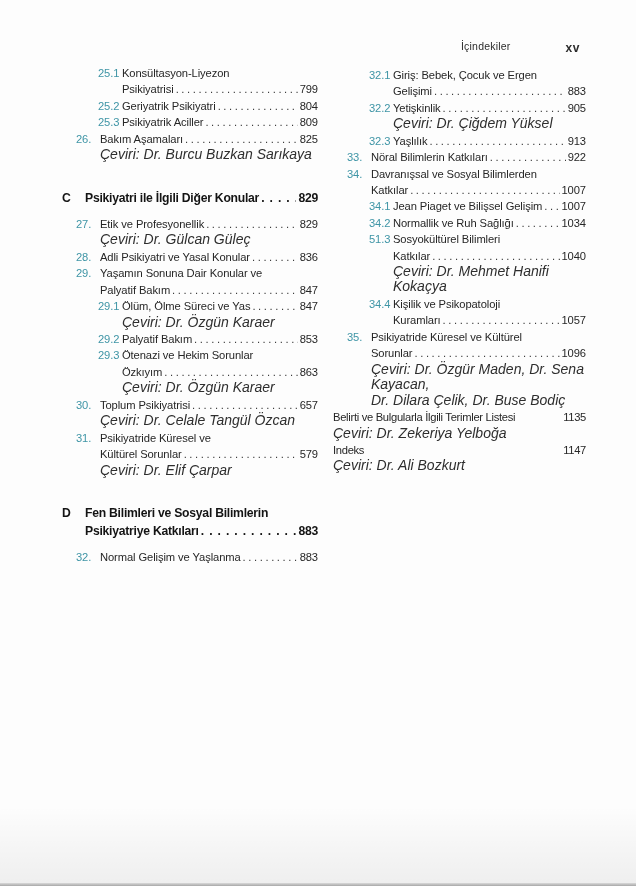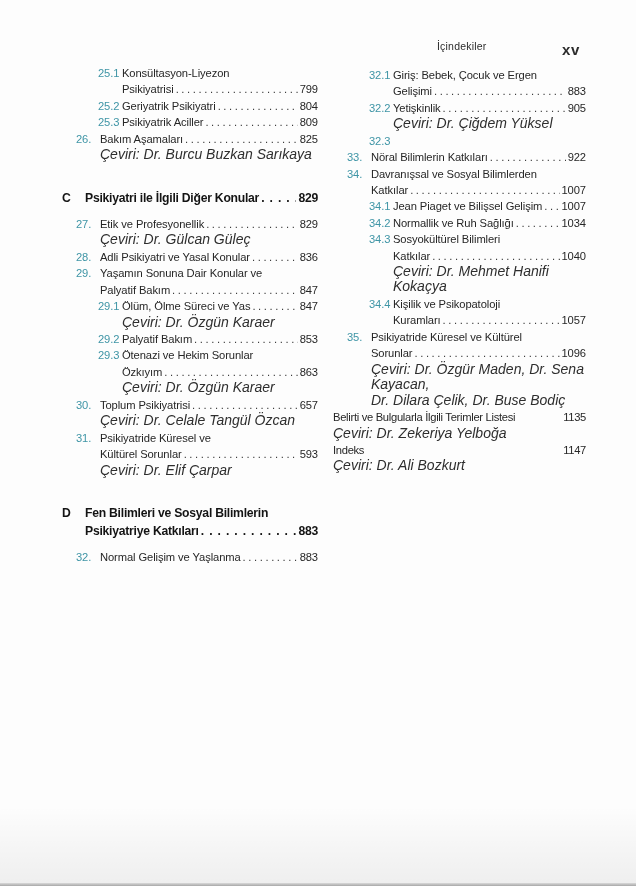--- a/index.html
+++ b/index.html
@@ -12,24 +12,24 @@
   .page {
     position:relative; width:636px; height:886px;
     background:#fdfdfd; overflow:hidden;
   }
   .columns { display:flex; padding-left:62px; }
   .col-left  { width:256px; padding-top:65px; }
   .col-right { width:253px; margin-left:15px; padding-top:40px; }
 
   .running-header { position:relative; height:15px; margin-bottom:12px; }
   .running-header .rh-title {
-    position:absolute; left:104px; font-size:10.5px; color:#2c2c2c; letter-spacing:0.2px;
+    position:absolute; left:128px; font-size:10.5px; color:#2c2c2c; letter-spacing:0.2px;
   }
   .running-header .rh-folio {
-    position:absolute; right:6px; top:1px; font-size:15px; font-weight:bold;
+    position:absolute; right:6px; top:1px; font-size:12px; font-weight:bold;
     color:#2c2c2c; letter-spacing:0.6px;margin-left:28px;
   }
 
   .entry {
     display:flex; font-size:11.2px; line-height:16.4px;
     letter-spacing:-0.1px; color:#262626;
   }
   .entry .num { flex:none; width:24px; }
   .entry.main { padding-left:14px; }
   .entry.sub  { padding-left:36px; }
@@ -213,21 +213,21 @@
         </div>
         <div class="entry main">
           <span class="num num-accent">31.</span>
           <div class="content">
             <div class="line">
               <span class="line-text">Psikiyatride Küresel ve</span>
             </div>
             <div class="line">
               <span class="line-text">Kültürel Sorunlar</span>
               <span class="leader"></span>
-              <span class="pagenum">593</span>
+              <span class="pagenum">579</span>
             </div>
             <div class="translator">Çeviri: Dr. Elif Çarpar</div>
           </div>
         </div>
         <div class="entry section">
           <span class="num">D</span>
           <div class="content">
             <div class="line">
               <span class="line-text">Fen Bilimleri ve Sosyal Bilimlerin</span>
             </div>
@@ -275,20 +275,27 @@
               <div class="line">
                 <span class="line-text">Yetişkinlik</span>
                 <span class="leader"></span>
                 <span class="pagenum">905</span>
               </div>
               <div class="translator">Çeviri: Dr. Çiğdem Yüksel</div>
             </div>
           </div>
           <div class="entry sub">
             <span class="num num-accent">32.3</span>
+            <div class="content">
+              <div class="line">
+                <span class="line-text">Yaşlılık</span>
+                <span class="leader"></span>
+                <span class="pagenum">913</span>
+              </div>
+            </div>
           </div>
           <div class="entry main">
             <span class="num num-accent">33.</span>
             <div class="content">
               <div class="line">
                 <span class="line-text">Nöral Bilimlerin Katkıları</span>
                 <span class="leader"></span>
                 <span class="pagenum">922</span>
               </div>
             </div>
@@ -320,21 +327,21 @@
             <span class="num num-accent">34.2</span>
             <div class="content">
               <div class="line">
                 <span class="line-text">Normallik ve Ruh Sağlığı</span>
                 <span class="leader"></span>
                 <span class="pagenum">1034</span>
               </div>
             </div>
           </div>
           <div class="entry sub">
-            <span class="num num-accent">34.3</span>
+            <span class="num num-accent">51.3</span>
             <div class="content">
               <div class="line">
                 <span class="line-text">Sosyokültürel Bilimleri</span>
               </div>
               <div class="line">
                 <span class="line-text">Katkılar</span>
                 <span class="leader"></span>
                 <span class="pagenum">1040</span>
               </div>
               <div class="translator">Çeviri: Dr. Mehmet Hanifi Kokaçya</div>

